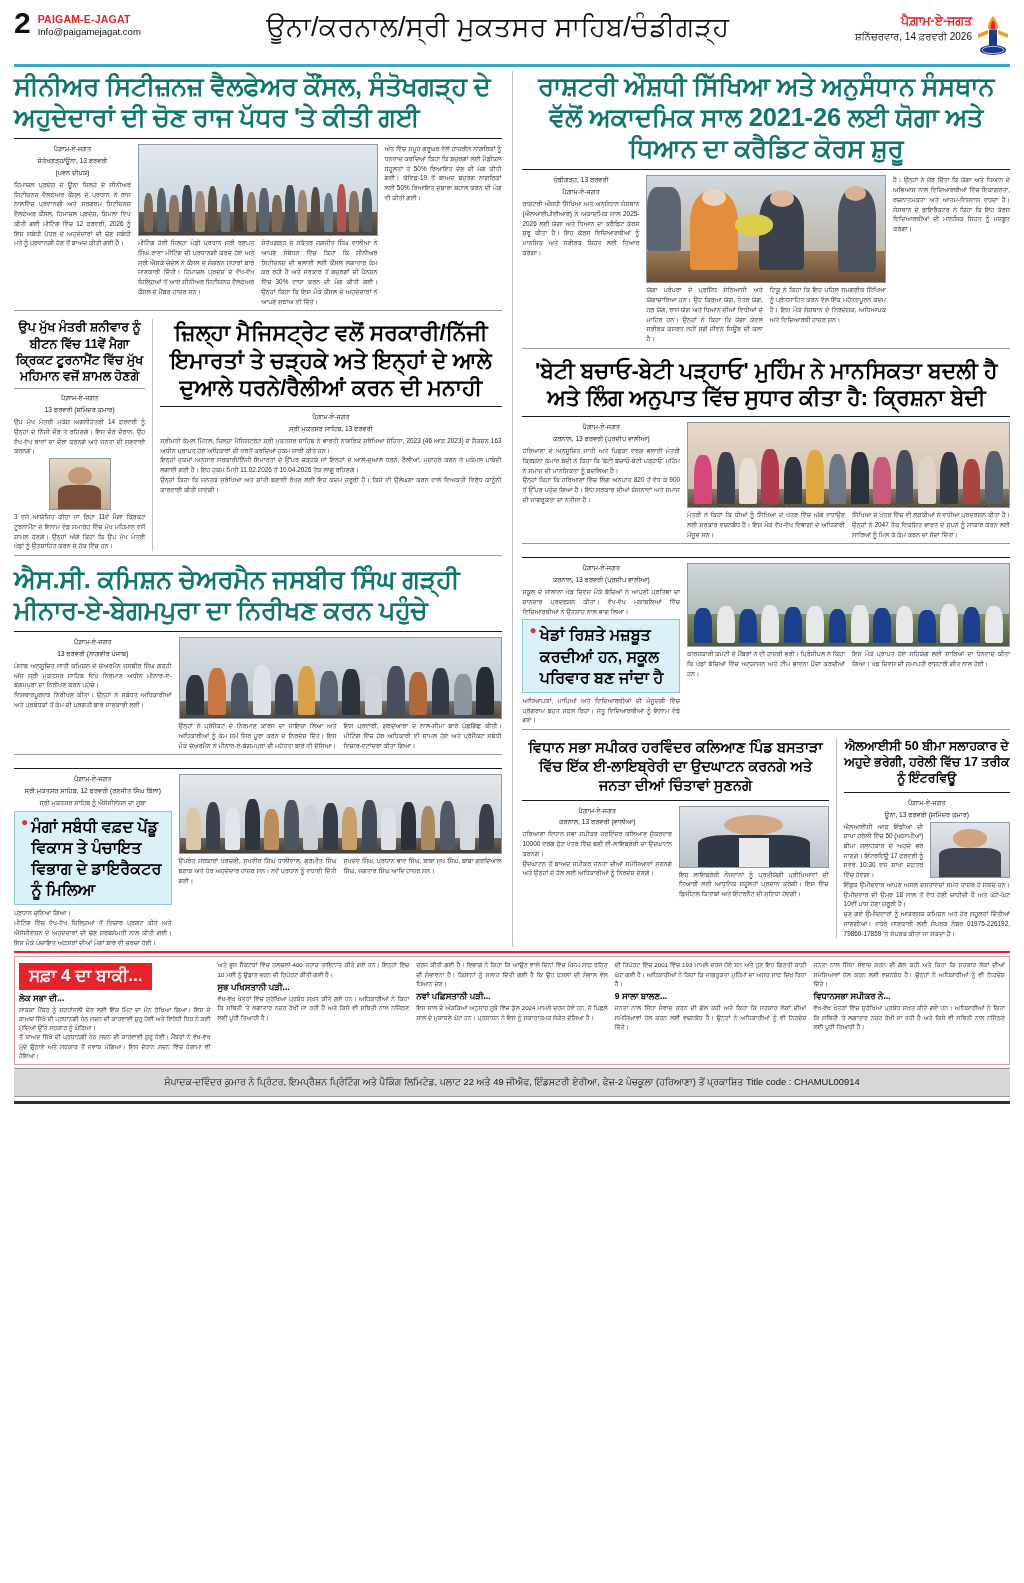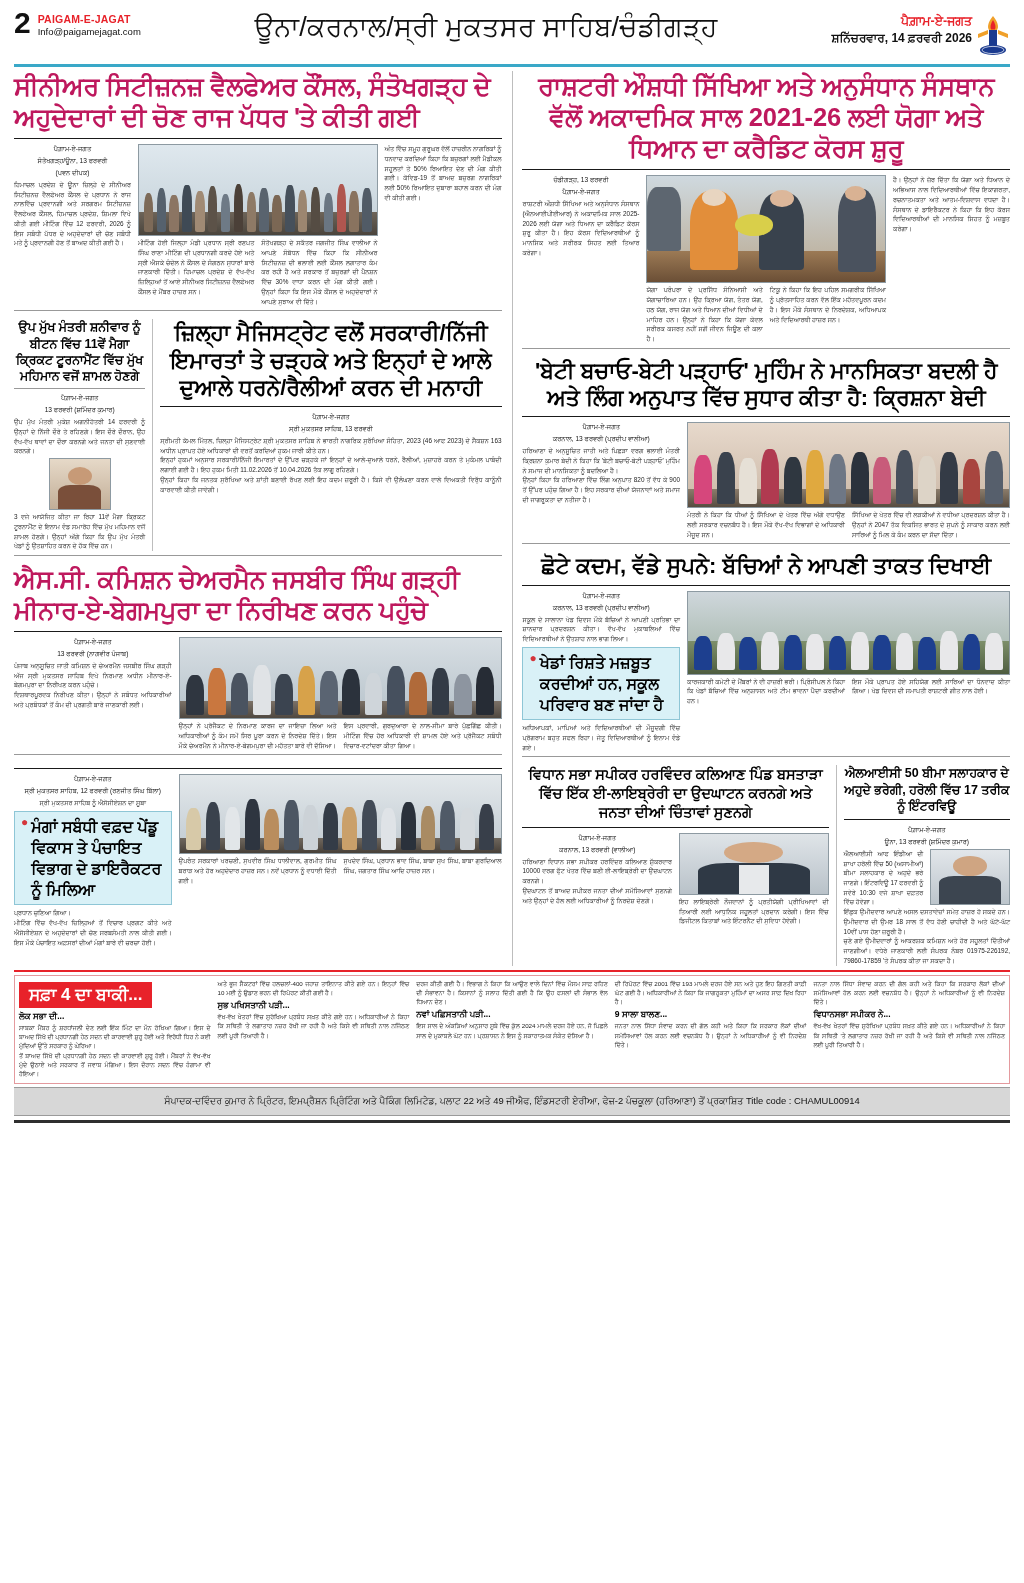--- a/index.html
+++ b/index.html
@@ -47,21 +47,21 @@
   }
   .mast-right {
     text-align: right; display: flex; align-items: flex-start; gap: 4px;
     padding-top: 4px;
   }
   .mast-right-text { text-align: right; }
   .mast-logo-text {
     color: #e8222a; font-size: 12.5px; font-weight: bold; line-height: 1.2;
   }
   .mast-date {
-    color: #111; font-size: 12px; margin-top: 2px; font-weight: bold;
+    color: #111; font-size: 10px; margin-top: 2px;
   }
   .torch {
     width: 34px; height: 42px; position: relative;
   }
   .torch svg { display:block; }
 
   .rule-top {
     height: 3px; background: #3aa8c8; margin: 2px 14px 0 14px;
   }
 
@@ -76,21 +76,21 @@
     width: 492px;
     display: flex;
     flex-direction: column;
   }
   .vdiv {
     width: 1px; background: #bdbdbd; align-self: stretch;
   }
 
   
   .hl-xl {
-    font-size: 25.5px; line-height: 1.22; color: #be185d;
+    font-size: 25.5px; line-height: 1.22; color: #0f766e;
     font-weight: bold; letter-spacing: -0.2px;
     font-family: "Liberation Sans", sans-serif;
   }
   .hl-lg {
     font-size: 22px; line-height: 1.24; color: #000; font-weight: bold;
   }
   .hl-md {
     font-size: 18px; line-height: 1.26; color: #000; font-weight: bold;
   }
   .hl-sm {
@@ -485,21 +485,20 @@
                   <div class="txt">ਸਿੱਖਿਆ ਦੇ ਖੇਤਰ ਵਿੱਚ ਵੀ ਲੜਕੀਆਂ ਨੇ ਵਧੀਆ ਪ੍ਰਦਰਸ਼ਨ ਕੀਤਾ ਹੈ। ਉਨ੍ਹਾਂ ਨੇ 2047 ਤੱਕ ਵਿਕਸਿਤ ਭਾਰਤ ਦੇ ਸੁਪਨੇ ਨੂੰ ਸਾਕਾਰ ਕਰਨ ਲਈ ਸਾਰਿਆਂ ਨੂੰ ਮਿਲ ਕੇ ਕੰਮ ਕਰਨ ਦਾ ਸੱਦਾ ਦਿੱਤਾ।</div>
                 </div>
             </div>
           </div>
         </div>
       </div>
 
       <hr class="hr-thin">
 
       <div class="sec-wrap">
-        <div class="hl-lg" style="text-align:center">ਛੋਟੇ ਕਦਮ, ਵੱਡੇ ਸੁਪਨੇ: ਬੱਚਿਆਂ ਨੇ ਆਪਣੀ ਤਾਕਤ ਦਿਖਾਈ</div>
         <hr class="hr-blk">
         <div class="cols">
           <div class="col">
             <div class="byline">ਪੈਗ਼ਾਮ-ਏ-ਜਗਤ</div>
             <div class="byline">ਕਰਨਾਲ, 13 ਫਰਵਰੀ (ਪ੍ਰਦੀਪ ਵਾਲੀਆ)</div>
             <div class="txt">ਸਕੂਲ ਦੇ ਸਾਲਾਨਾ ਖੇਡ ਦਿਵਸ ਮੌਕੇ ਬੱਚਿਆਂ ਨੇ ਆਪਣੀ ਪ੍ਰਤਿਭਾ ਦਾ ਸ਼ਾਨਦਾਰ ਪ੍ਰਦਰਸ਼ਨ ਕੀਤਾ। ਵੱਖ-ਵੱਖ ਮੁਕਾਬਲਿਆਂ ਵਿੱਚ ਵਿਦਿਆਰਥੀਆਂ ਨੇ ਉਤਸ਼ਾਹ ਨਾਲ ਭਾਗ ਲਿਆ।</div>
             <div class="callout">
               <div style="display:flex;gap:3px;align-items:flex-start">
                 <span class="bullet-dot">●</span>
                 <span class="callout-txt">ਖੇਡਾਂ ਰਿਸ਼ਤੇ ਮਜ਼ਬੂਤ ਕਰਦੀਆਂ ਹਨ, ਸਕੂਲ ਪਰਿਵਾਰ ਬਣ ਜਾਂਦਾ ਹੈ</span>

